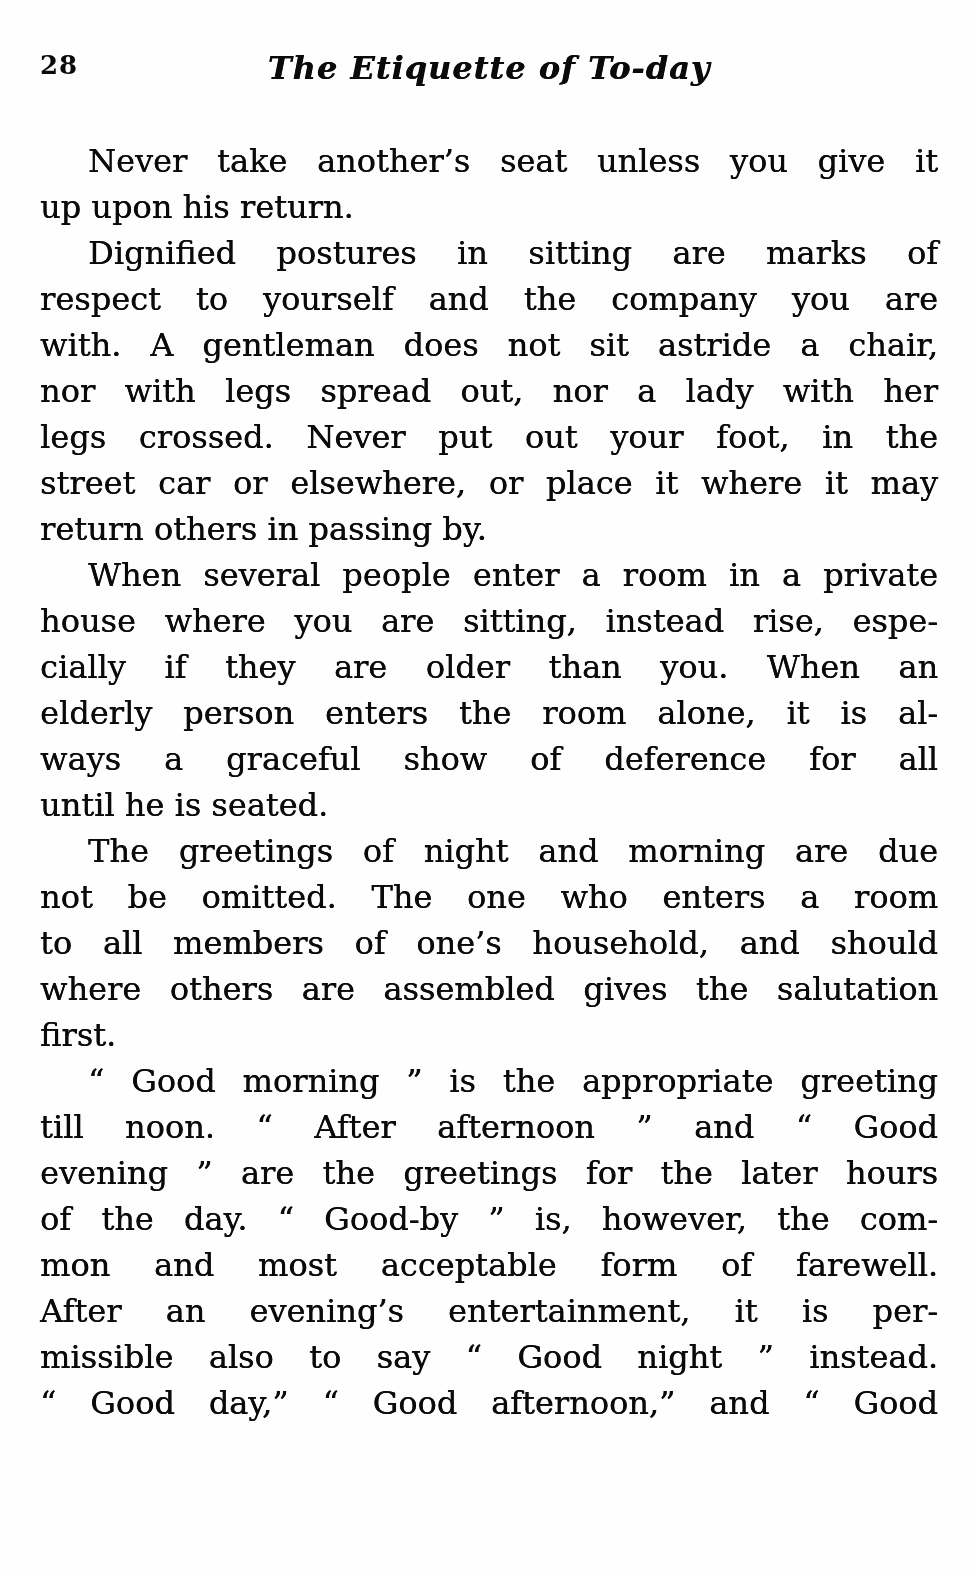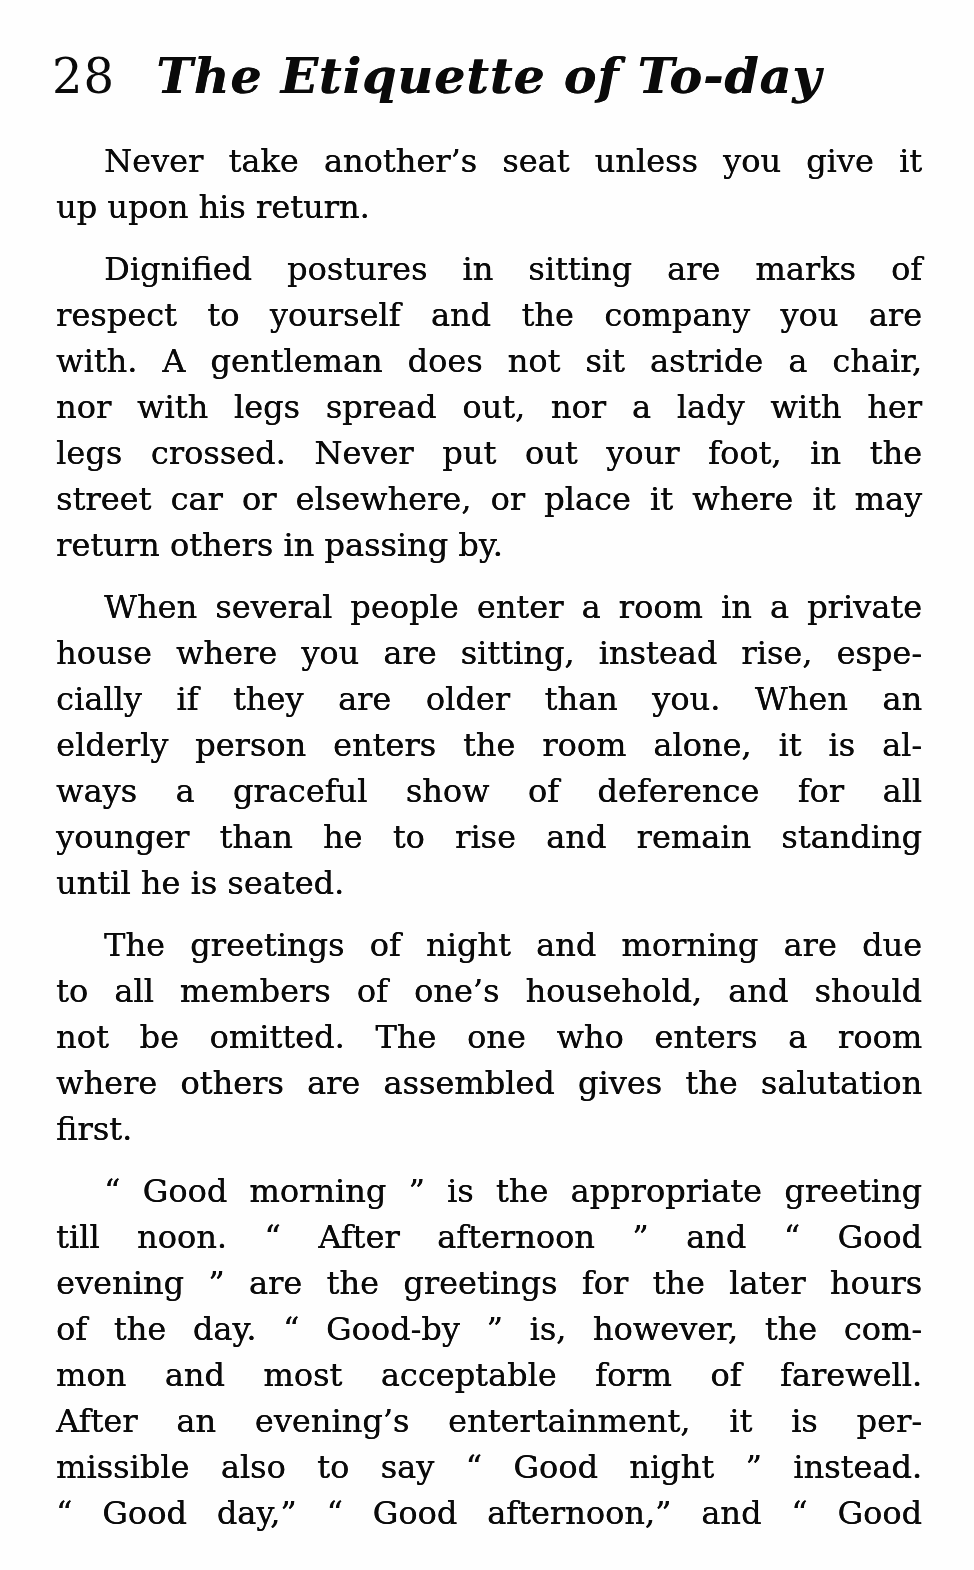--- a/index.html
+++ b/index.html
@@ -17,41 +17,42 @@
     overflow: hidden;
     box-sizing: border-box;
     padding: 50px 36px 0 40px;
   }
   .running-head {
     position: relative;
     height: 62px;
   }
   .pagenum {
     position: absolute;
-    left: 12px;
+    left: 0;
     top: 2px;
-    font-size: 48px;
+    font-size: 26px;
     line-height: 1;
     letter-spacing: 1px;
+    font-weight: bold;
   }
   .running-title {
     text-align: center;
-    font-size: 49px;
+    font-size: 32px;
     line-height: 1;
     font-weight: bold;
     font-style: italic;
     letter-spacing: 1px;
     padding-top: 2px;
     text-shadow: 0.4px 0.4px 0 currentColor;
   }
   .page-body {
     margin-top: 26px;
   }
   .para {
-    margin: 16px;
+    margin: 0;
   }
   .line {
     font-size: 32px;
     line-height: 46px;
     text-align: justify;
     text-align-last: justify;
     text-shadow: 0.35px 0.35px 0 currentColor;
     white-space: nowrap; 
   }
   .line.first {
@@ -86,27 +87,26 @@
         <div class="line">legs crossed. Never put out your foot, in the</div>
         <div class="line">street car or elsewhere, or place it where it may</div>
         <div class="line last">return others in passing by.</div>
       </div>
       <div class="para">
         <div class="line first">When several people enter a room in a private</div>
         <div class="line">house where you are sitting, instead rise, espe-</div>
         <div class="line">cially if they are older than you. When an</div>
         <div class="line">elderly person enters the room alone, it is al-</div>
         <div class="line">ways a graceful show of deference for all</div>
-        <div class="line">younger than he to rise and remain standing</div>
         <div class="line last">until he is seated.</div>
       </div>
       <div class="para">
         <div class="line first">The greetings of night and morning are due</div>
+        <div class="line">not be omitted. The one who enters a room</div>
         <div class="line">to all members of one’s household, and should</div>
-        <div class="line">not be omitted. The one who enters a room</div>
         <div class="line">where others are assembled gives the salutation</div>
         <div class="line last">first.</div>
       </div>
       <div class="para">
         <div class="line first">“ Good morning ” is the appropriate greeting</div>
         <div class="line">till noon. “ After afternoon ” and “ Good</div>
         <div class="line">evening ” are the greetings for the later hours</div>
         <div class="line">of the day. “ Good-by ” is, however, the com-</div>
         <div class="line">mon and most acceptable form of farewell.</div>
         <div class="line">After an evening’s entertainment, it is per-</div>

